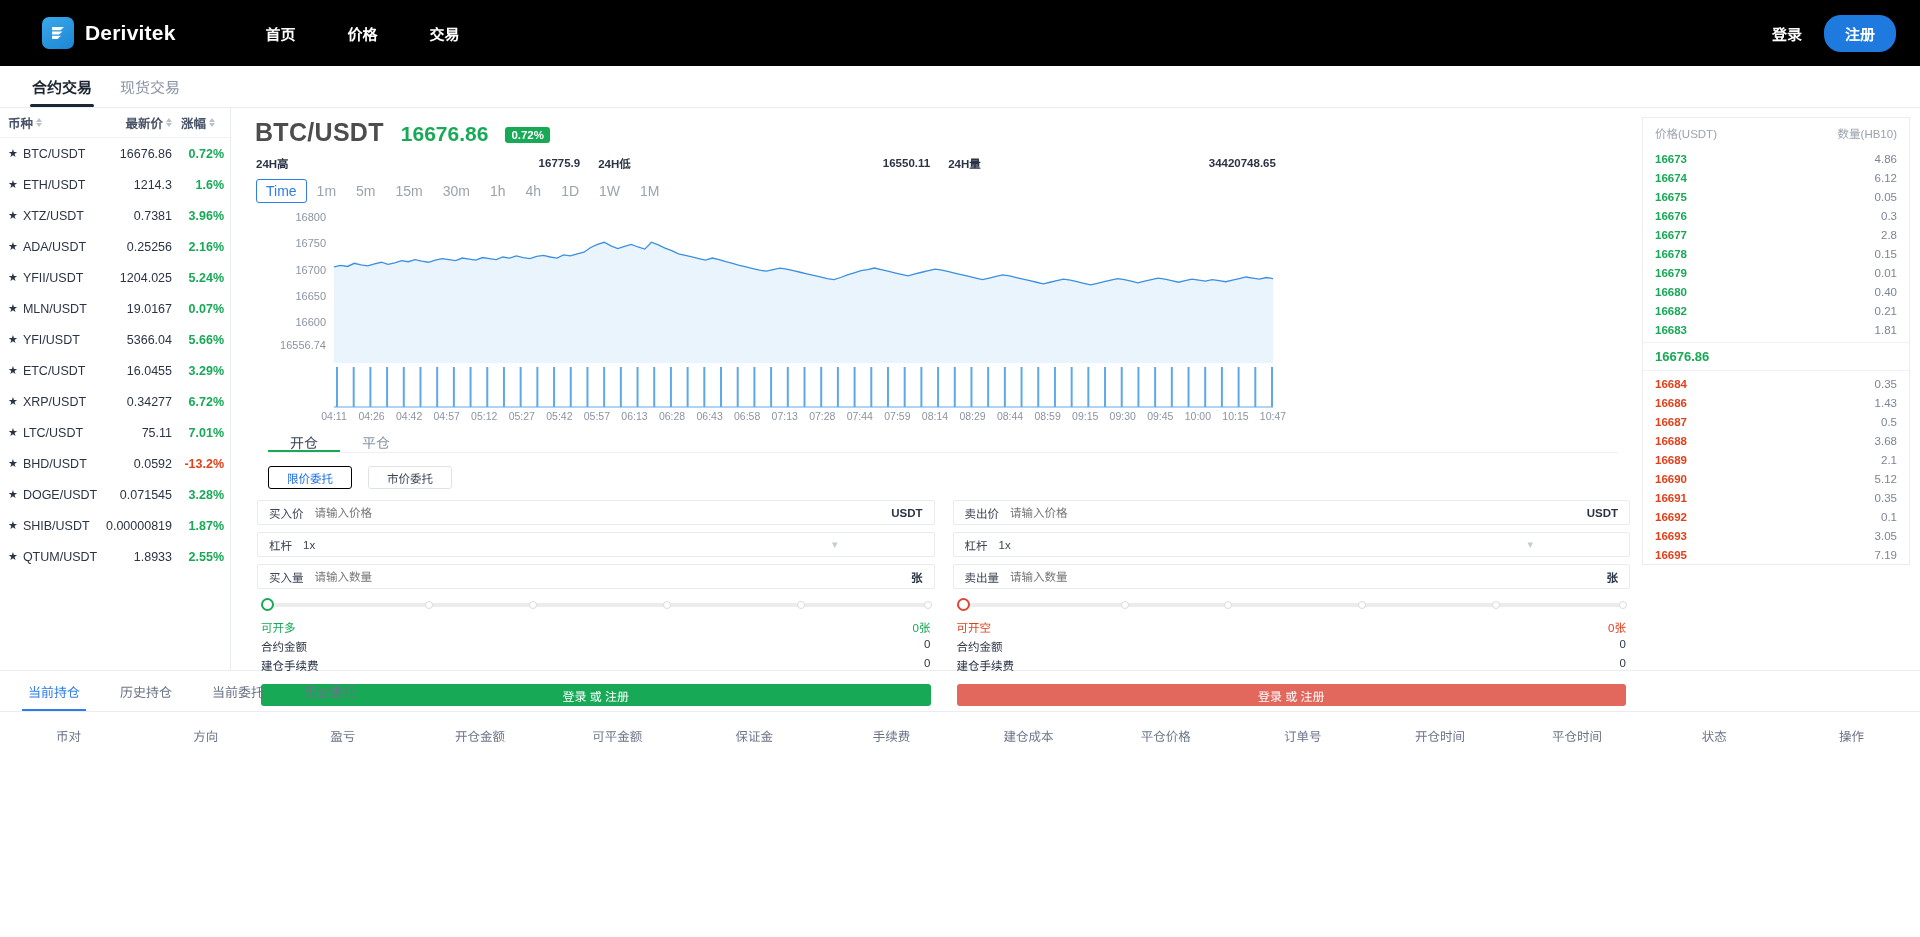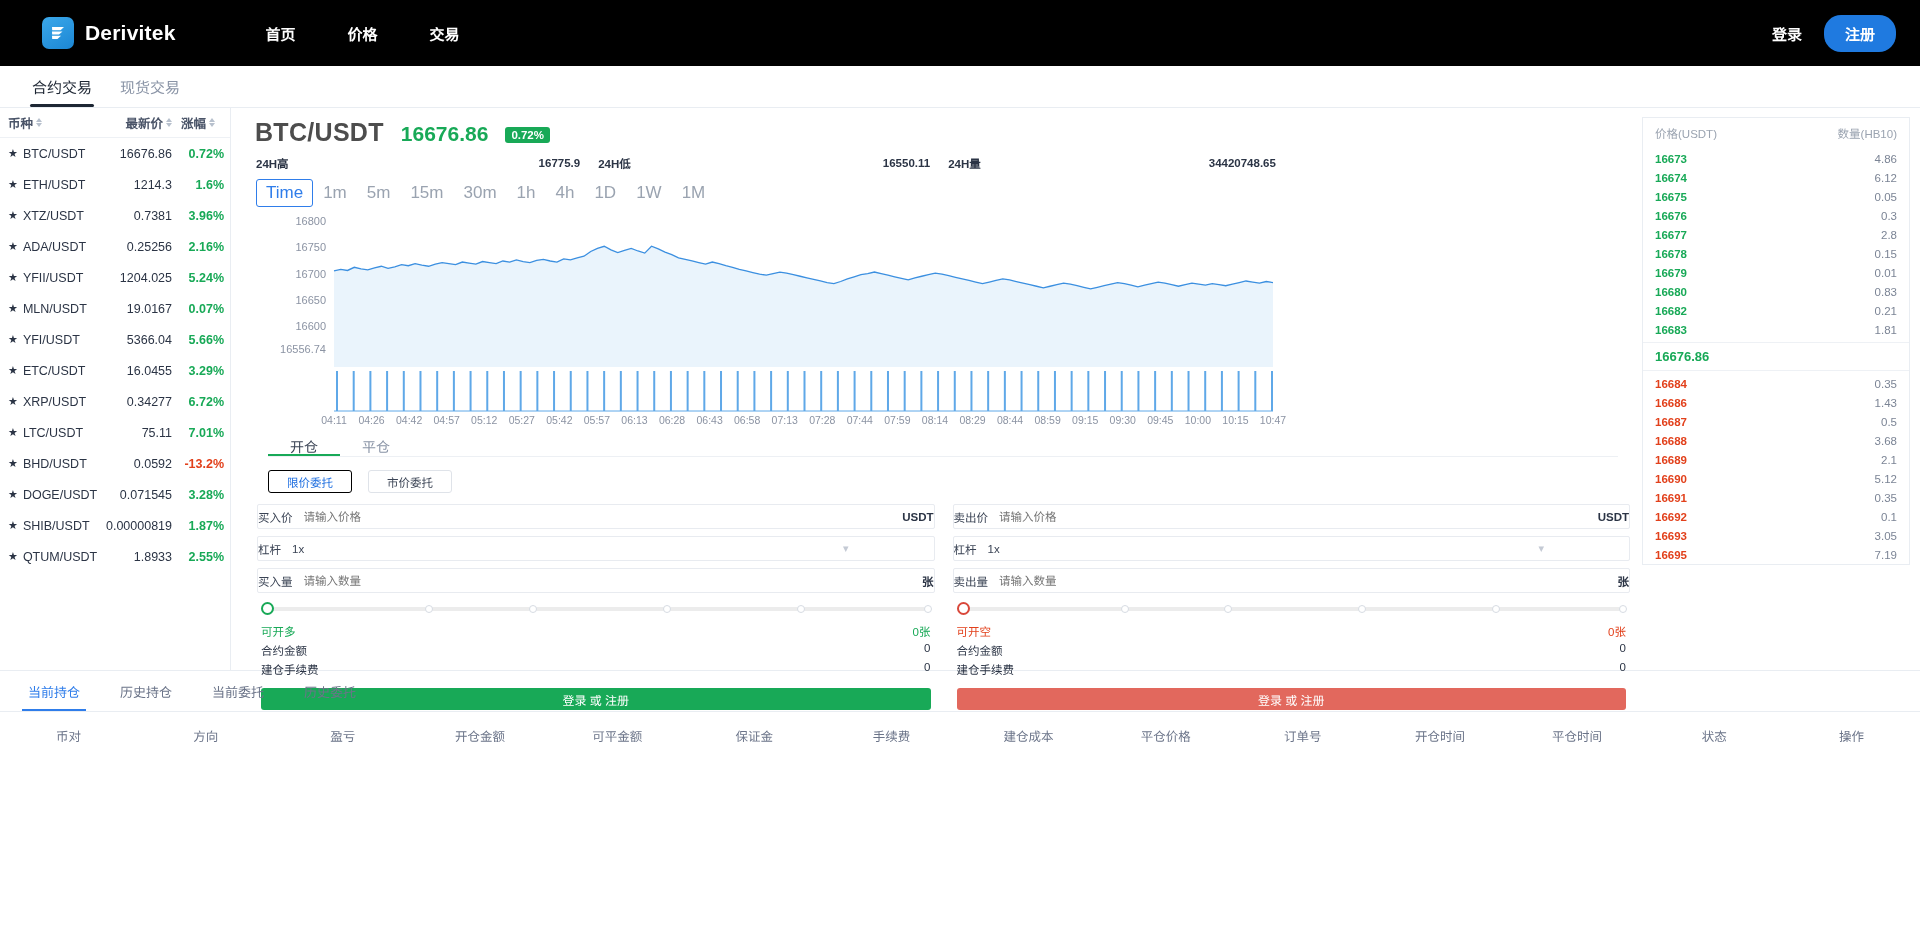--- a/index.html
+++ b/index.html
@@ -42,21 +42,21 @@
   
   .subtabs {
     height: 42px; background: #fff;
     display: flex; align-items: stretch;
     padding-left: 18px; border-bottom: 1px solid #e9edf2;
   }
   .subtab {
     display: flex; align-items: center; padding: 0 14px;
     font-size: 15px; color: #8a94a6; cursor: pointer; position: relative;
   }
-  .subtab.active { color: #1d2633; font-weight: normal; text-align: center; }
+  .subtab.active { color: #1d2633; font-weight: bold; text-align: center; }
   .subtab.active::after {
     content: ""; position: absolute; left: 12px; right: 12px; bottom: 0;
     height: 3px; background: #1d2633; border-radius: 2px;
   }
 
   
   .main { display: flex; height: 562px; }
 
   
   .sidebar {
@@ -105,21 +105,21 @@
     color: #2b3445; padding: 8px 0 0 13px; font-weight: bold;
   }
   .stat-lbl { font-weight: bold; }
   .stat-val { font-weight: bold; }
   .gap-a { width: 250px; } .gap-b { width: 18px; }
   .gap-c { width: 252px; } .gap-d { width: 18px; }
   .gap-e { width: 228px; }
 
   .tfrow { display: flex; align-items: center; padding: 8px 0 0 13px; }
   .tf {
-    font-size: 17px; color: #9aa3b0; padding: 3px 9px;
+    font-size: 14px; color: #9aa3b0; padding: 3px 9px;
     border: 1px solid transparent; cursor: pointer; border-radius: 3px;
     background: #fff; min-width: 31px; text-align: left;
   }
   .tf.active { color: #2f7dea; border-color: #2f7dea; font-weight: normal; }
 
   .chartwrap { position: relative; padding-left: 13px; margin-top: 4px; }
   .chart-svg { display: block; }
 
   
   .otabs { display: flex; align-items: stretch; height: 31px; margin: 10px 0 0 25px; }
@@ -140,21 +140,21 @@
     display: flex; align-items: center; justify-content: center;
     cursor: pointer; background: #fff;
   }
   .otype.active { border: 1px solid #000000; color: #1f6fe0; }
   .otype.idle { border: 1px solid #dfe3e9; color: #3b4455; }
 
   .forms { display: flex; margin-top: 11px; padding-left: 12px; gap: 14px; }
   .form-col { flex: 1; min-width: 0; padding: 0 2px; }
   .field {
     height: 25px; border: 1px solid #e8ebf0; border-radius: 2px;
-    display: flex; align-items: center; padding: 0 0; margin-bottom: 7px;
+    display: flex; align-items: center; padding: 0 11px; margin-bottom: 7px;
     font-size: 11.5px; background: #fff;
   }
   .f-lbl { color: #3b4455; margin-right: 11px; white-space: nowrap; }
   .f-ph { color: #b0b7c3; flex: 1; }
   .f-val { color: #3b4455; flex: 1; }
   .f-unit { color: #2b3445; font-weight: bold; }
   .caret { color: #c4cad4; font-size: 11px; margin-left: auto; margin-right: 85px; }
 
   .sliderwrap { position: relative; height: 20px; margin: 7px 4px 0 4px; }
   .track { position: absolute; left: 0; right: 0; top: 7px; height: 4px; background: #ececec; border-radius: 2px; }
@@ -652,21 +652,21 @@
         <div class="book-row">
           <span class="p p-buy">16678</span>
           <span class="q">0.15</span>
         </div>
         <div class="book-row">
           <span class="p p-buy">16679</span>
           <span class="q">0.01</span>
         </div>
         <div class="book-row">
           <span class="p p-buy">16680</span>
-          <span class="q">0.83</span>
+          <span class="q">0.40</span>
         </div>
         <div class="book-row">
           <span class="p p-buy">16682</span>
           <span class="q">0.21</span>
         </div>
         <div class="book-row">
           <span class="p p-buy">16683</span>
           <span class="q">1.81</span>
         </div>
       </div>

